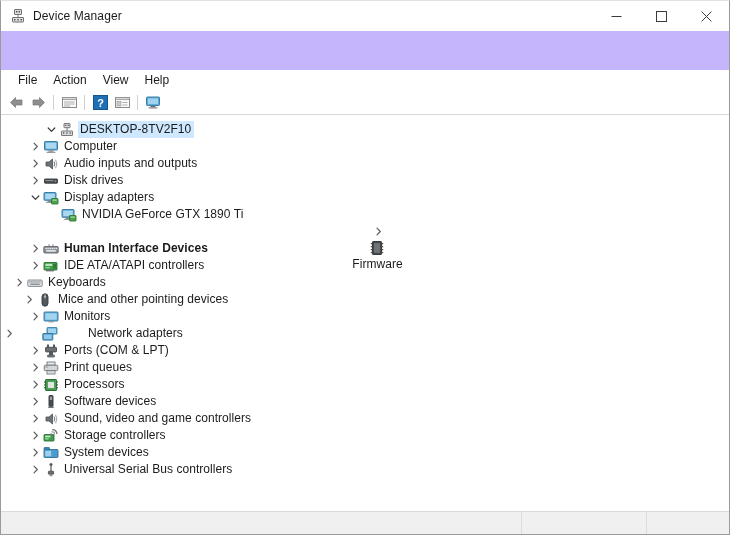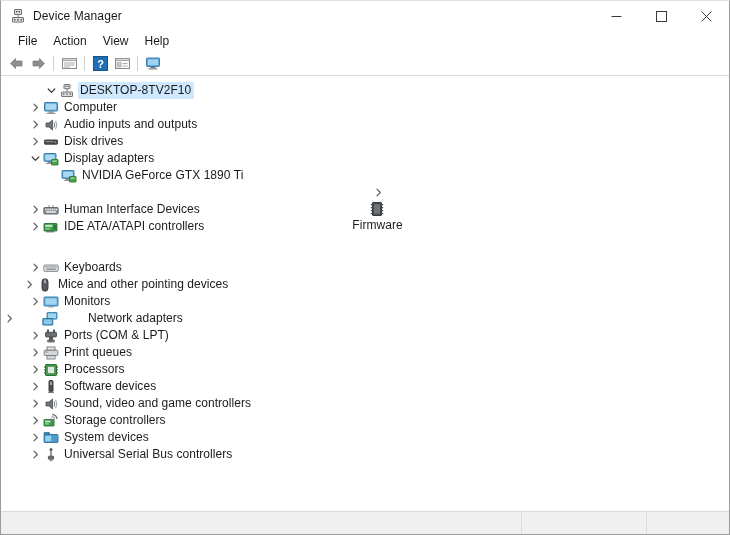--- a/index.html
+++ b/index.html
@@ -67,20 +67,21 @@
   .wbtn svg { display: block; }
 
   
   #menubar {
     height: 21px;
     min-height: 21px;
     display: flex;
     align-items: center;
     padding-left: 9px;
     background: #ffffff;
+    margin-top: 39px;
   }
   .menu-item {
     font-size: 12px;
     color: #1a1a1a;
     padding: 2px 8px 3px 8px;
     white-space: nowrap;
   }
 
   
   #toolbar {
@@ -386,21 +387,21 @@
               <rect x="1.8" y="9" width="1.8" height="1.3" fill="#4d5053"></rect>
               <rect x="1.8" y="11.9" width="1.8" height="1.3" fill="#4d5053"></rect>
               <rect x="12.4" y="3" width="1.8" height="1.3" fill="#4d5053"></rect>
               <rect x="12.4" y="6" width="1.8" height="1.3" fill="#4d5053"></rect>
               <rect x="12.4" y="9" width="1.8" height="1.3" fill="#4d5053"></rect>
               <rect x="12.4" y="11.9" width="1.8" height="1.3" fill="#4d5053"></rect>
             </svg>
           </span>
           <span class="label">Firmware</span>
         </div>
-        <div class="row" style="padding-left: 26px;">
+        <div class="row" style="padding-left: 26px; font-weight: bold;">
           <span class="chev">
             <svg width="9" height="9" viewBox="0 0 9 9">
               <path d="M3 1.2 L6.3 4.5 L3 7.8" fill="none" stroke="#5e5e5e" stroke-width="1.2" stroke-linecap="round" stroke-linejoin="round"></path>
             </svg>
           </span>
           <span class="ticon">
             <svg width="16" height="16" viewBox="0 0 16 16">
               <rect x="0.8" y="5.5" width="14.4" height="6.5" rx="1" fill="#8b9096" stroke="#5d6166" stroke-width="0.9"></rect>
               <rect x="2.2" y="6.8" width="1.5" height="1.4" fill="#e7eaec"></rect>
               <rect x="4.3" y="6.8" width="1.5" height="1.4" fill="#e7eaec"></rect>
@@ -424,21 +425,21 @@
             <svg width="16" height="16" viewBox="0 0 16 16">
               <rect x="1" y="4.5" width="13" height="7.5" rx="0.6" fill="#3f9d4a" stroke="#2a7033" stroke-width="0.9"></rect>
               <rect x="2.3" y="5.8" width="7" height="2.2" fill="#b9e6bd"></rect>
               <rect x="2.3" y="9" width="4.5" height="1.4" fill="#8ed096"></rect>
               <rect x="10.2" y="5.8" width="3" height="4.6" fill="#2f7a38"></rect>
               <rect x="3" y="12" width="8" height="1.4" fill="#6f7478"></rect>
             </svg>
           </span>
           <span class="label">IDE ATA/ATAPI controllers</span>
         </div>
-        <div class="row" style="padding-left: 26px; margin-top: 24px;">
+        <div class="row" style="padding-left: 10px;">
           <span class="chev">
             <svg width="9" height="9" viewBox="0 0 9 9">
               <path d="M3 1.2 L6.3 4.5 L3 7.8" fill="none" stroke="#5e5e5e" stroke-width="1.2" stroke-linecap="round" stroke-linejoin="round"></path>
             </svg>
           </span>
           <span class="ticon">
             <svg width="16" height="16" viewBox="0 0 16 16">
               <rect x="0.8" y="5" width="14.4" height="6.4" rx="1" fill="#dfe2e5" stroke="#7d8287" stroke-width="0.9"></rect>
               <rect x="2.2" y="6.3" width="1.4" height="1.3" fill="#8e9398"></rect>
               <rect x="4.2" y="6.3" width="1.4" height="1.3" fill="#8e9398"></rect>

